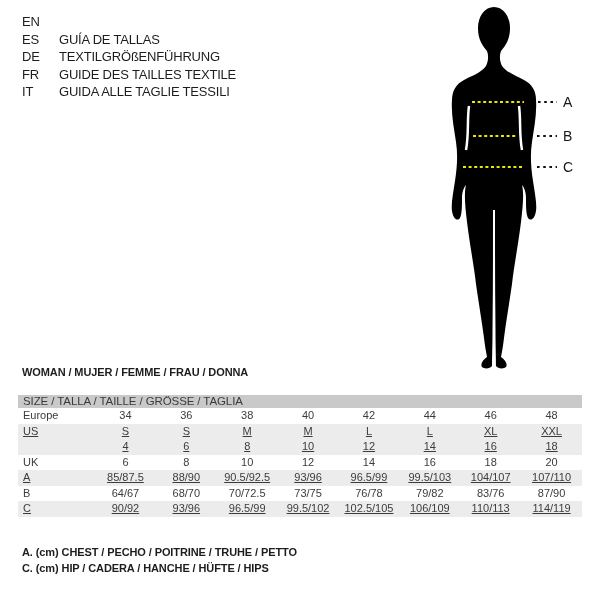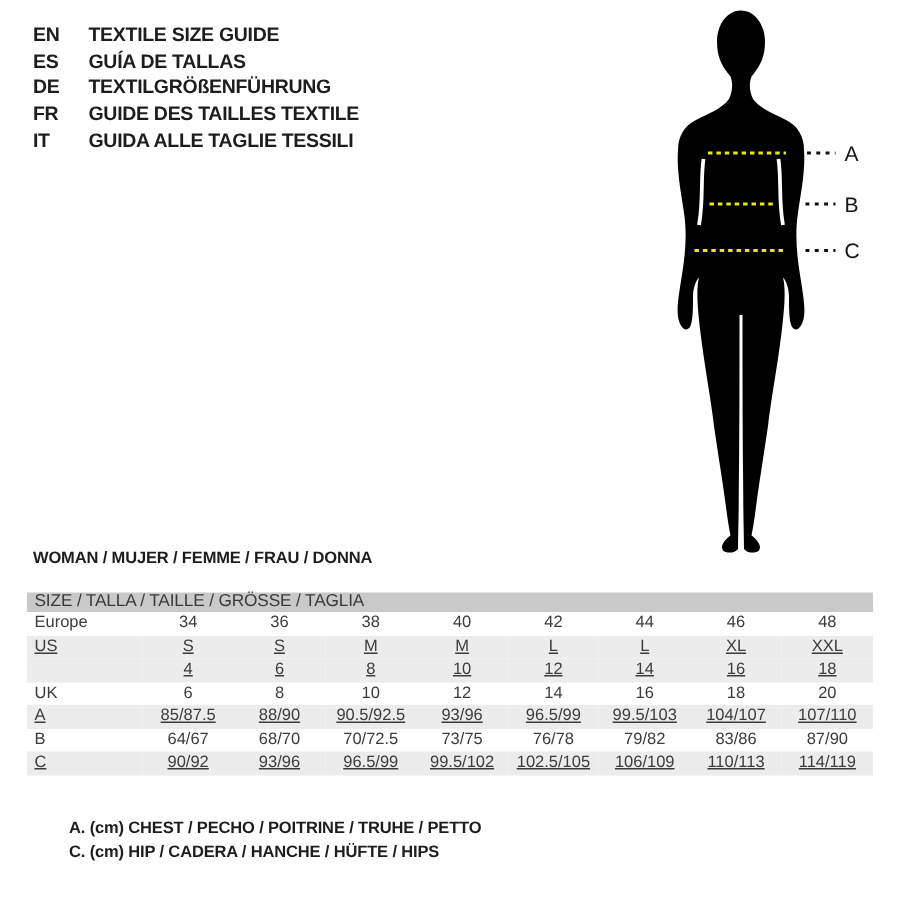--- a/index.html
+++ b/index.html
@@ -6,22 +6,22 @@
     --yellow:#e8e800; --header-bg:#c9c9c9; --shade:#ececec;
     --ink:#1d1d1d; --table-ink:#3c3c3c; --sil:#000;
   }
   html,body{margin:0;padding:0;}
   body{
     width:600px;height:600px;background:#fff;position:relative;overflow:hidden;
     font-family:"Liberation Sans",sans-serif;
   }
   
   .lang-list{position:absolute;left:22px;top:14px;}
-  .lang-row{display:flex;height:17.6px;align-items:center;font-size:13px;
-    font-weight:bold;color:var(--ink);letter-spacing:-0.2px;white-space:nowrap;}
+  .lang-row{display:flex;height:17.6px;align-items:flex-start;font-size:13px;
+    font-weight:normal;color:var(--ink);letter-spacing:-0.2px;white-space:nowrap;}
   .lang-code{width:37px;flex:0 0 37px;}
   
   .figure{position:absolute;left:400px;top:0;width:200px;height:382px;}
   .figure svg{display:block;width:200px;height:382px;}
   .sil{fill:var(--sil);}
   .gap{fill:#fff;}
   .sliver{stroke:#fff;stroke-width:2.5;fill:none;}
   .measure-yellow{stroke:var(--yellow);stroke-width:2;stroke-dasharray:3 2.6;fill:none;}
   .leader{stroke:#111;stroke-width:2;stroke-dasharray:2.6 3.6;fill:none;}
   .marker-label{font-family:"Liberation Sans",sans-serif;font-size:14px;fill:#161616;}
@@ -35,29 +35,28 @@
     background:var(--header-bg);text-align:left;font-weight:normal;font-size:11.5px;
     color:#3a3a3a;padding:0 0 0 5px;height:13px;line-height:13px;letter-spacing:-0.1px;}
   .size-table td{height:15.5px;line-height:15.5px;padding:0;text-align:center;
     white-space:nowrap;}
   .size-table td.row-label{text-align:left;padding-left:5px;}
   .size-table col.c-label{width:77px;}
   .size-table tr.shaded{background:var(--shade);text-decoration:underline;}
   
   .legend{position:absolute;left:22px;top:545px;}
   .legend-row{font-size:11px;font-weight:bold;color:var(--ink);height:15.6px;
-    line-height:15.6px;letter-spacing:-0.1px;white-space:nowrap;margin-left:24px;}
+    line-height:15.6px;letter-spacing:-0.1px;white-space:nowrap;}
 </style>
 </head>
 <body>
 
 <div class="lang-list">
   <div class="lang-row">
     <span class="lang-code">EN</span>
-    <span class="lang-label">TEXTILE SIZE GUIDE</span>
   </div>
 
   <div class="lang-row">
     <span class="lang-code">ES</span>
     <span class="lang-label">GUÍA DE TALLAS</span>
   </div>
 
   <div class="lang-row">
     <span class="lang-code">DE</span>
     <span class="lang-label">TEXTILGRÖßENFÜHRUNG</span>
@@ -207,21 +206,21 @@
       </tr>
 
   <tr>
     <td class="row-label">B</td>
   <td>64/67</td>
         <td>68/70</td>
         <td>70/72.5</td>
         <td>73/75</td>
         <td>76/78</td>
         <td>79/82</td>
-        <td>83/86</td>
+        <td>83/76</td>
         <td>87/90</td>
       </tr>
 
   <tr class="shaded">
     <td class="row-label">C</td>
   <td>90/92</td>
         <td>93/96</td>
         <td>96.5/99</td>
         <td>99.5/102</td>
         <td>102.5/105</td>

